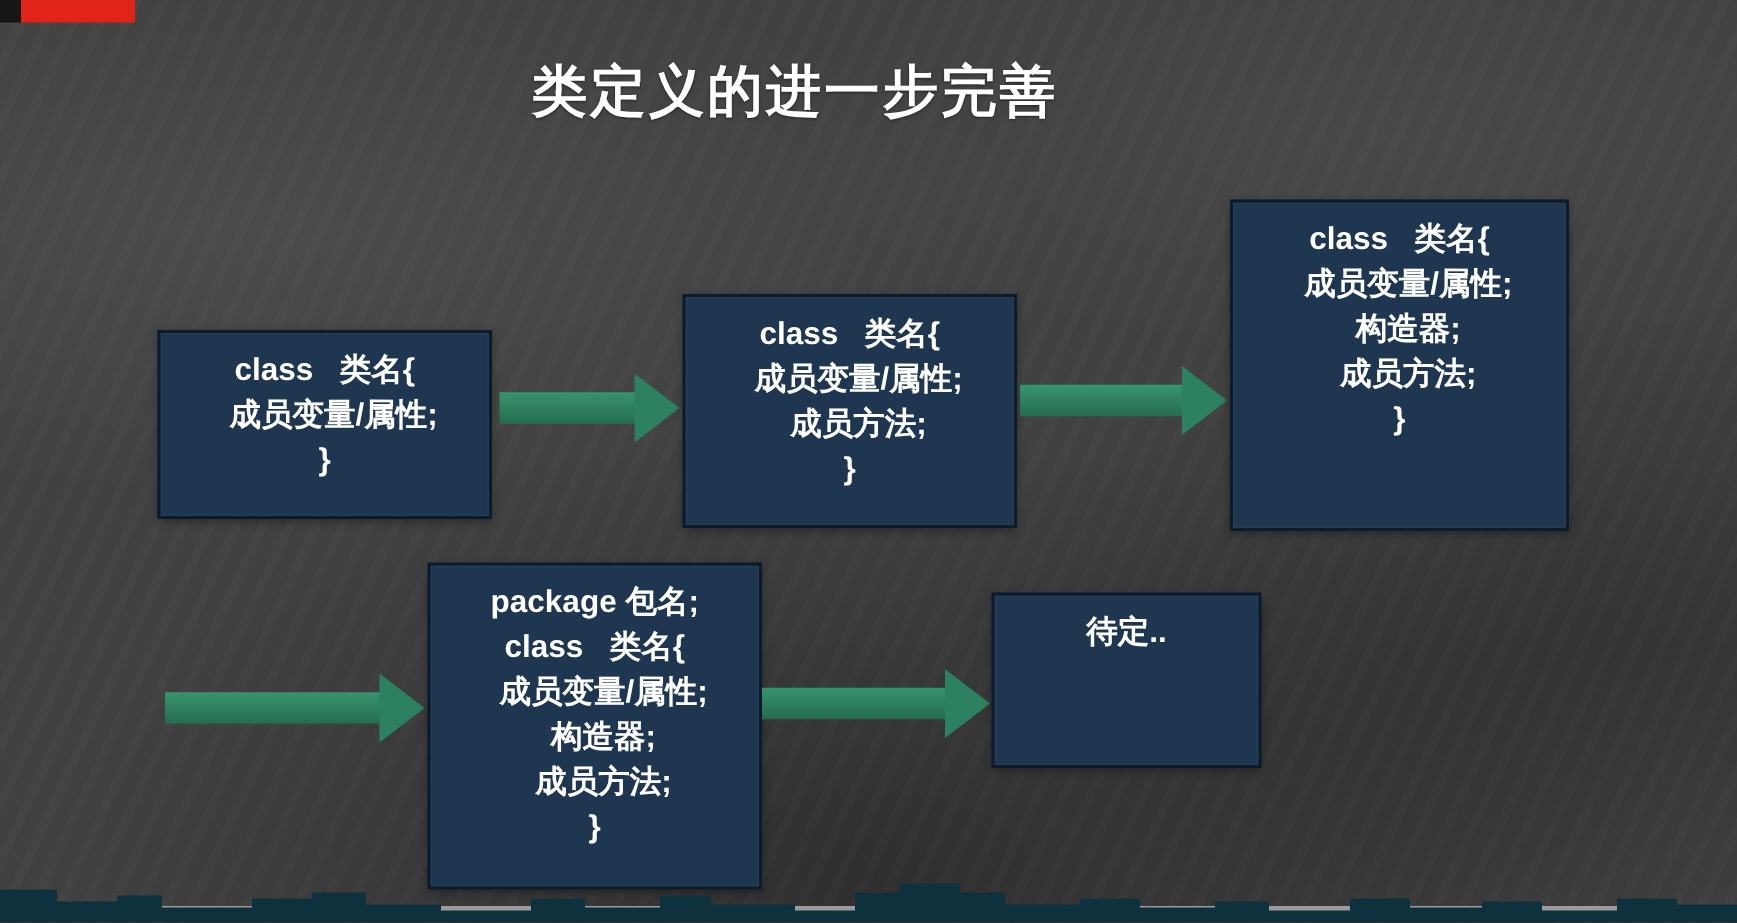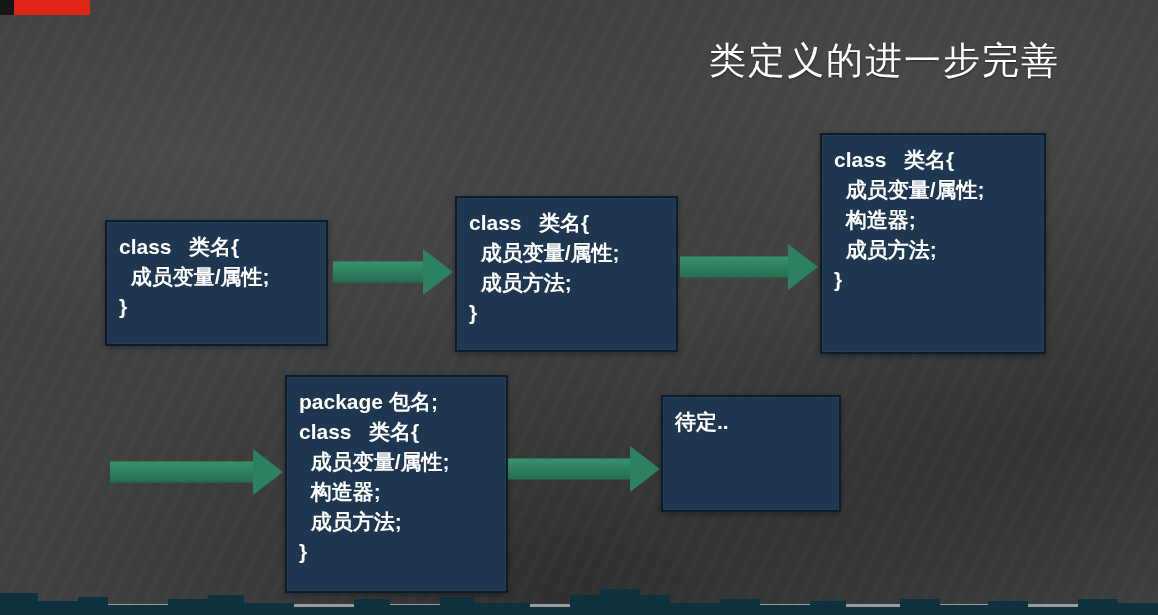--- a/index.html
+++ b/index.html
@@ -22,24 +22,24 @@
 
   
   .rec { position: absolute; left: 0; top: 0; height: 15px; display: flex; z-index: 5; }
   .rec-dark { width: 14px; height: 15px; background: #161616; }
   .rec-red  { width: 76px; height: 15px; background: #e02418; }
 
   .title {
     position: absolute;
     left: 0; top: 36px;
     width: 1060px;
-    text-align: right;
+    text-align: center;
     color: #ffffff;
     font-size: 37px;
-    font-weight: normal;
+    font-weight: bold;
     letter-spacing: 2px;
     text-shadow: 0 1px 2px rgba(0,0,0,0.5);
   }
 
   .intro {
     position: absolute;
     left: 78px; top: 131px;
     color: #ffffff;
     font-size: 26px;
     font-weight: bold;
@@ -66,21 +66,21 @@
     position: absolute;
     background: #1e3650;
     border: 2px solid #0c1b29;
     box-shadow: inset 0 0 0 1px rgba(255,255,255,0.04), 0 2px 6px rgba(0,0,0,0.35);
     color: #ffffff;
     font-weight: bold;
     font-size: 21px;
     line-height: 30px;
     padding: 10px 12px;
   }
-  .box .line { white-space: pre; }
+  .box .line { white-space: pre; text-align: center; }
 
   #box1 { left: 105px; top: 220px; width: 223px; height: 126px; }
   #box2 { left: 455px; top: 196px; width: 223px; height: 156px; }
   #box3 { left: 820px; top: 133px; width: 226px; height: 221px; }
   #box4 { left: 285px; top: 375px; width: 223px; height: 218px; }
   #box5 { left: 661px; top: 395px; width: 180px; height: 117px; }
 
   .arrow { position: absolute; }
   .arrow .shaft {
     position: absolute;

